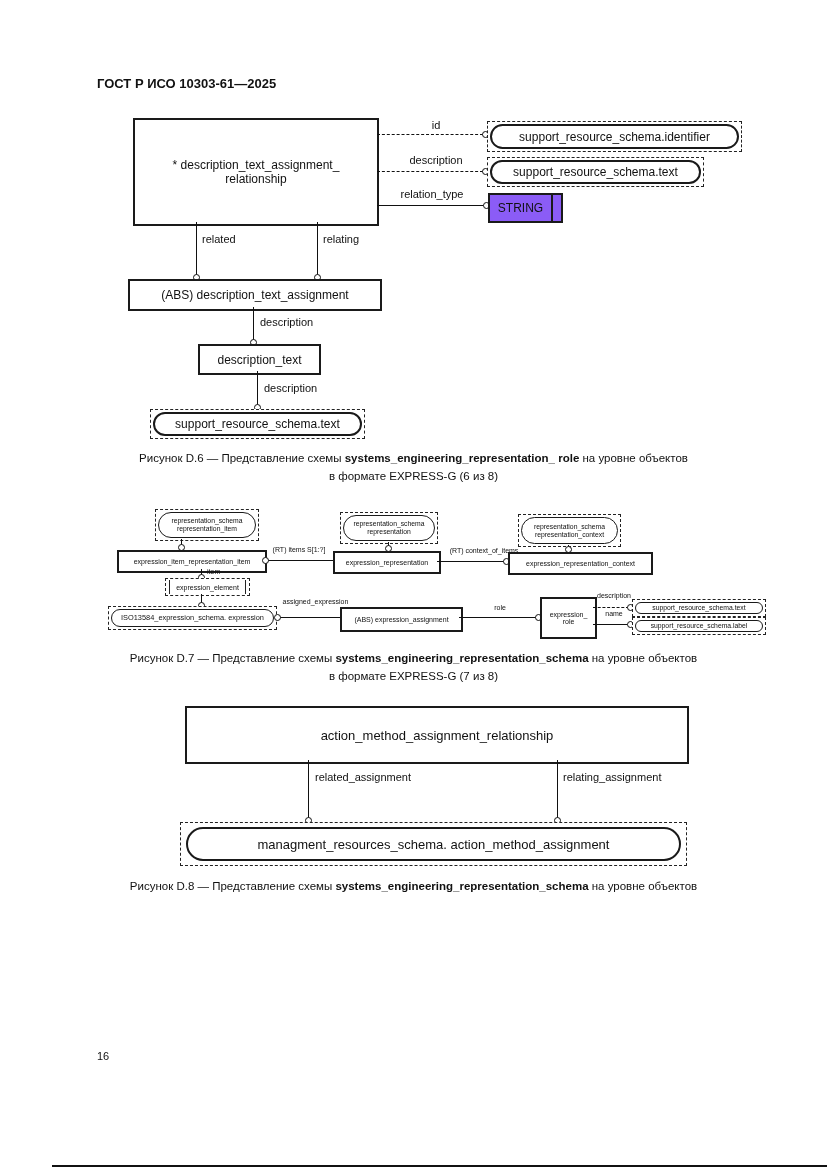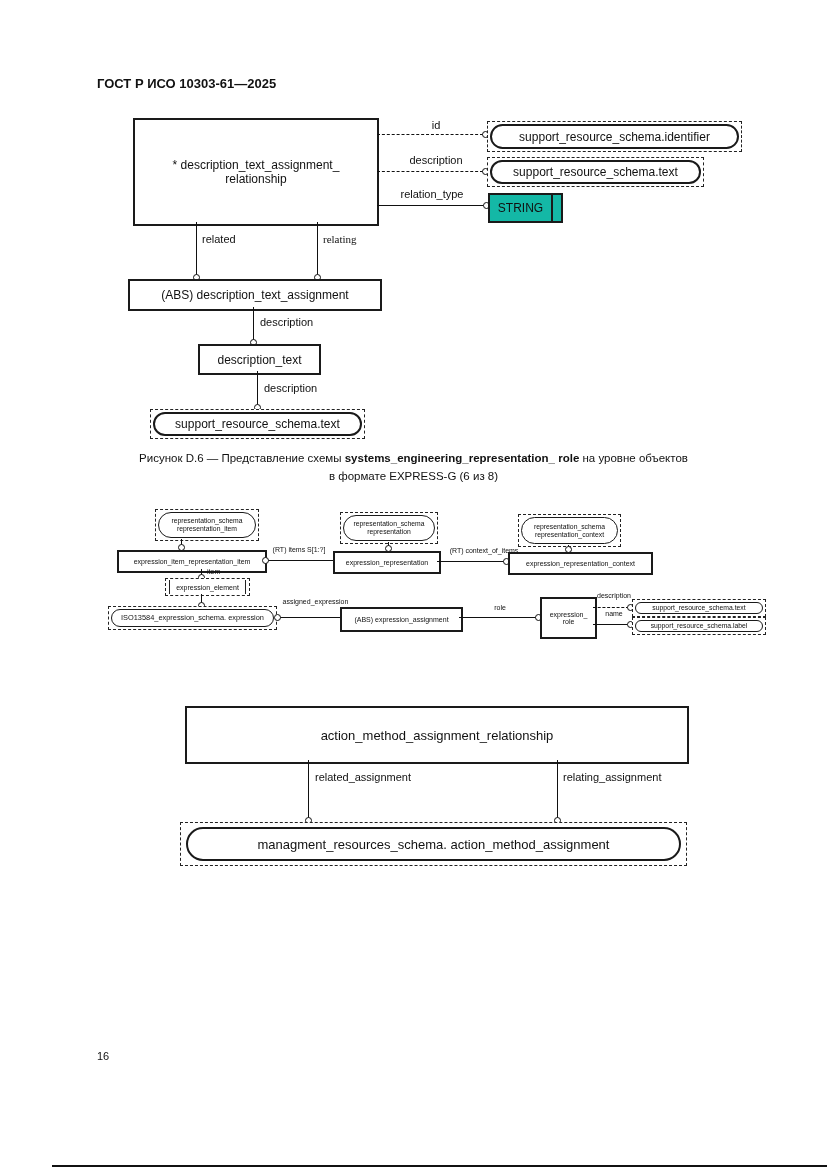--- a/index.html
+++ b/index.html
@@ -17,21 +17,21 @@
   .oval{position:absolute;left:2px;right:2px;top:2px;bottom:2px;border:2px solid #1a1a1a;
         border-radius:999px;display:flex;align-items:center;justify-content:center;text-align:center;}
   .hline{position:absolute;height:0;border-top:1px solid #111;}
   .hline.dashed{border-top:1px dashed #111;}
   .vline{position:absolute;width:0;border-left:1px solid #111;}
   .dot{position:absolute;width:5px;height:5px;border:1px solid #111;background:#fff;border-radius:50%;}
   .lbl{position:absolute;background:transparent;}
   .f6 .box{font-size:12px;}
   .f6 .oval{font-size:12px;}
   .f6 .lbl{font-size:11px;}
-  .typebox{position:absolute;border:2px solid #1a1a1a;background:#14b8a6;display:flex;
+  .typebox{position:absolute;border:2px solid #1a1a1a;background:#8b5cf6;display:flex;
            align-items:center;justify-content:center;font-size:12px;}
   .type-tick{position:absolute;top:0;bottom:0;right:8px;border-left:2px solid #1a1a1a;}
   
   .f7 .box{font-size:7px;border-width:2px;}
   .f7 .oval{font-size:6.8px;line-height:1.15;border-width:1.5px;}
   .f7 .lbl{font-size:7px;}
   .selbox{position:absolute;border:1px dashed #222;background:#fff;display:flex;
           align-items:center;justify-content:center;font-size:7px;}
   .sel-tick-l{position:absolute;top:1px;bottom:1px;left:3px;border-left:1.5px solid #222;}
   .sel-tick-r{position:absolute;top:1px;bottom:1px;right:3px;border-left:1.5px solid #222;}
@@ -73,21 +73,21 @@
     <div class="hline" style="left:377px;top:205px;width:107px;"></div>
     <div class="dot" style="left:483px;top:202px;"></div>
     <div class="typebox" style="left:488px;top:193px;width:71px;height:26px;">
       <span style="margin-right:10px;">STRING</span>
       <div class="type-tick"></div>
     </div>
 
     <div class="vline" style="left:196px;top:222px;height:56px;"></div>
     <div class="lbl" style="left:202px;top:233px;">related</div>
     <div class="vline" style="left:317px;top:222px;height:56px;"></div>
-    <div class="lbl" style="left:323px;top:233px;font-family:Liberation Serif, serif;">relating</div>
+    <div class="lbl" style="left:323px;top:233px;">relating</div>
     <div class="dot" style="left:193px;top:274px;"></div>
     <div class="dot" style="left:314px;top:274px;"></div>
 
     <div class="box" style="left:128px;top:279px;width:250px;height:28px;">(ABS) description_text_assignment</div>
 
     <div class="vline" style="left:253px;top:307px;height:37px;"></div>
     <div class="lbl" style="left:260px;top:316px;">description</div>
     <div class="dot" style="left:250px;top:339px;"></div>
 
     <div class="box" style="left:198px;top:344px;width:119px;height:27px;">description_text</div>
@@ -170,34 +170,39 @@
       <div class="oval">support_resource_schema.text</div>
     </div>
     <div class="lbl" style="left:597px;top:610px;width:34px;text-align:center;">name</div>
     <div class="hline" style="left:593px;top:624px;width:36px;"></div>
     <div class="dot" style="left:627px;top:621px;"></div>
     <div class="oval-wrap" style="left:632px;top:617px;width:132px;height:16px;">
       <div class="oval">support_resource_schema.label</div>
     </div>
   </div>
 
+  <div class="caption" style="top:650px;">
+    <div><span>Рисунок D.7 — Представление схемы </span><b>systems_engineering_representation_schema</b><span> на уровне объектов</span></div>
+    <div>в  формате EXPRESS-G (7 из 8)</div>
+  </div>
 
   <div class="f8">
     <div class="box" style="left:185px;top:706px;width:500px;height:54px;">action_method_assignment_relationship</div>
 
     <div class="vline" style="left:308px;top:760px;height:61px;"></div>
     <div class="lbl" style="left:315px;top:771px;">related_assignment</div>
     <div class="vline" style="left:557px;top:760px;height:61px;"></div>
     <div class="lbl" style="left:563px;top:771px;">relating_assignment</div>
     <div class="dot" style="left:305px;top:817px;"></div>
     <div class="dot" style="left:554px;top:817px;"></div>
 
     <div class="oval-wrap" style="left:180px;top:822px;width:505px;height:42px;">
       <div class="oval" style="left:5px;right:5px;top:4px;bottom:4px;border-radius:22px;">managment_resources_schema. action_method_assignment</div>
     </div>
   </div>
 
   <div class="caption" style="top:878px;">
+    <div><span>Рисунок D.8 — Представление схемы </span><b>systems_engineering_representation_schema</b><span> на уровне объектов</span></div>
   </div>
 
   <div class="abs page-num" style="left:97px;top:1050px;">16</div>
   <div class="scan-line"></div>
 </div>
 
 </body></html>

